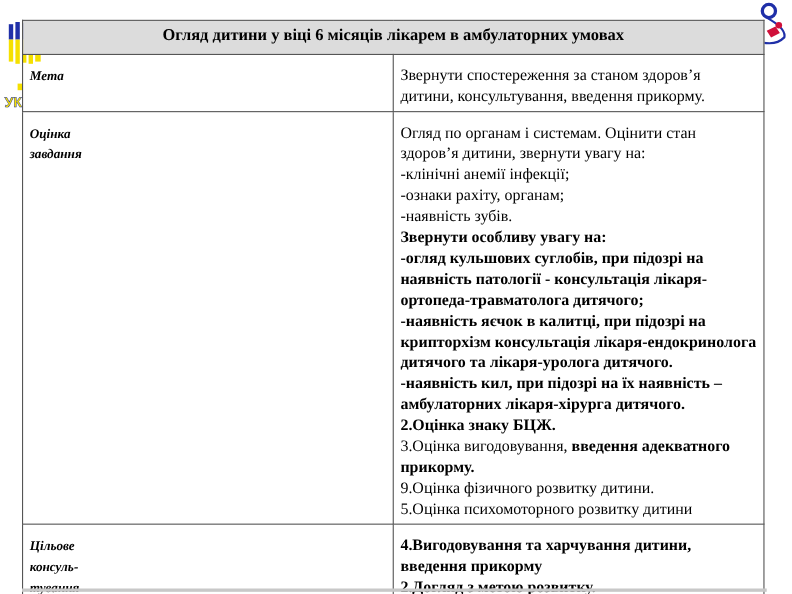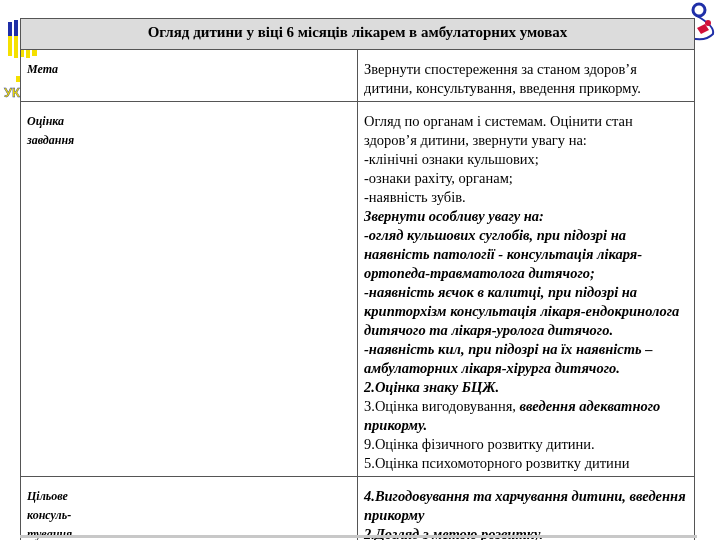--- a/index.html
+++ b/index.html
@@ -16,21 +16,21 @@
   .slide-table td, .slide-table th {
     border: 1.5px solid #555; vertical-align: top; padding: 3px 6px; line-height: 19px;
   }
   .hdr {
     background: #dcdcdc; font-weight: bold; font-size: 15px; text-align: center;
     height: 22px; padding: 4px 6px !important;
   }
   .c1 { width: 84px; font-weight: bold; font-style: italic; font-size: 12px; padding-top: 10px !important; border-radius: 19px; }
   .c2 { font-size: 14.5px; padding-top: 10px !important; }
   .ln { display: block; }
-  .bi { font-weight: bold; font-style: italic; }
+  .bi { font-weight: bold; }
   .b { font-weight: normal; }
   .row1 td { height: 30px; }
   .row2 td { height: 288px; }
   .row3 td { height: 128px; }
   .shadow { position: absolute; left: 20px; top: 535px; width: 677px; height: 3px; background: #c8c8c8; }
 </style>
 </head>
 <body>
 
 <div class="logo-left">
@@ -70,21 +70,21 @@
       <span>Звернути спостереження за станом здоров’я дитини, консультування,  </span><span class="b">введення прикорму</span><span>.</span>
     </td>
   </tr>
   <tr class="row2">
     <td class="c1">
       <span class="ln">Оцінка</span>
       <span class="ln">завдання</span>
     </td>
     <td class="c2">
       <span class="ln">Огляд по органам і системам. Оцінити стан здоров’я дитини, звернути увагу на:</span>
-      <span class="ln">-клінічні ознаки кульшових;</span>
+      <span class="ln">-клінічні анемії інфекції;</span>
       <span class="ln">-ознаки рахіту, органам;</span>
       <span class="ln">-наявність зубів.</span>
       <span class="ln bi">Звернути особливу увагу на:</span>
       <span class="ln bi">-огляд кульшових суглобів, при підозрі на наявність патології - консультація лікаря-ортопеда-травматолога дитячого;</span>
       <span class="ln bi">-наявність яєчок в калитці, при підозрі на крипторхізм консультація лікаря-ендокринолога дитячого та лікаря-уролога дитячого.</span>
       <span class="ln bi">-наявність кил, при підозрі на їх наявність – амбулаторних лікаря-хірурга дитячого.</span>
       <span class="ln bi">2.Оцінка знаку БЦЖ.</span>
       <span class="ln"><span>3.Оцінка  вигодовування, </span><span class="bi">введення адекватного прикорму.</span></span>
       <span class="ln">9.Оцінка фізичного розвитку дитини.</span>
       <span class="ln">5.Оцінка психомоторного розвитку дитини</span>

